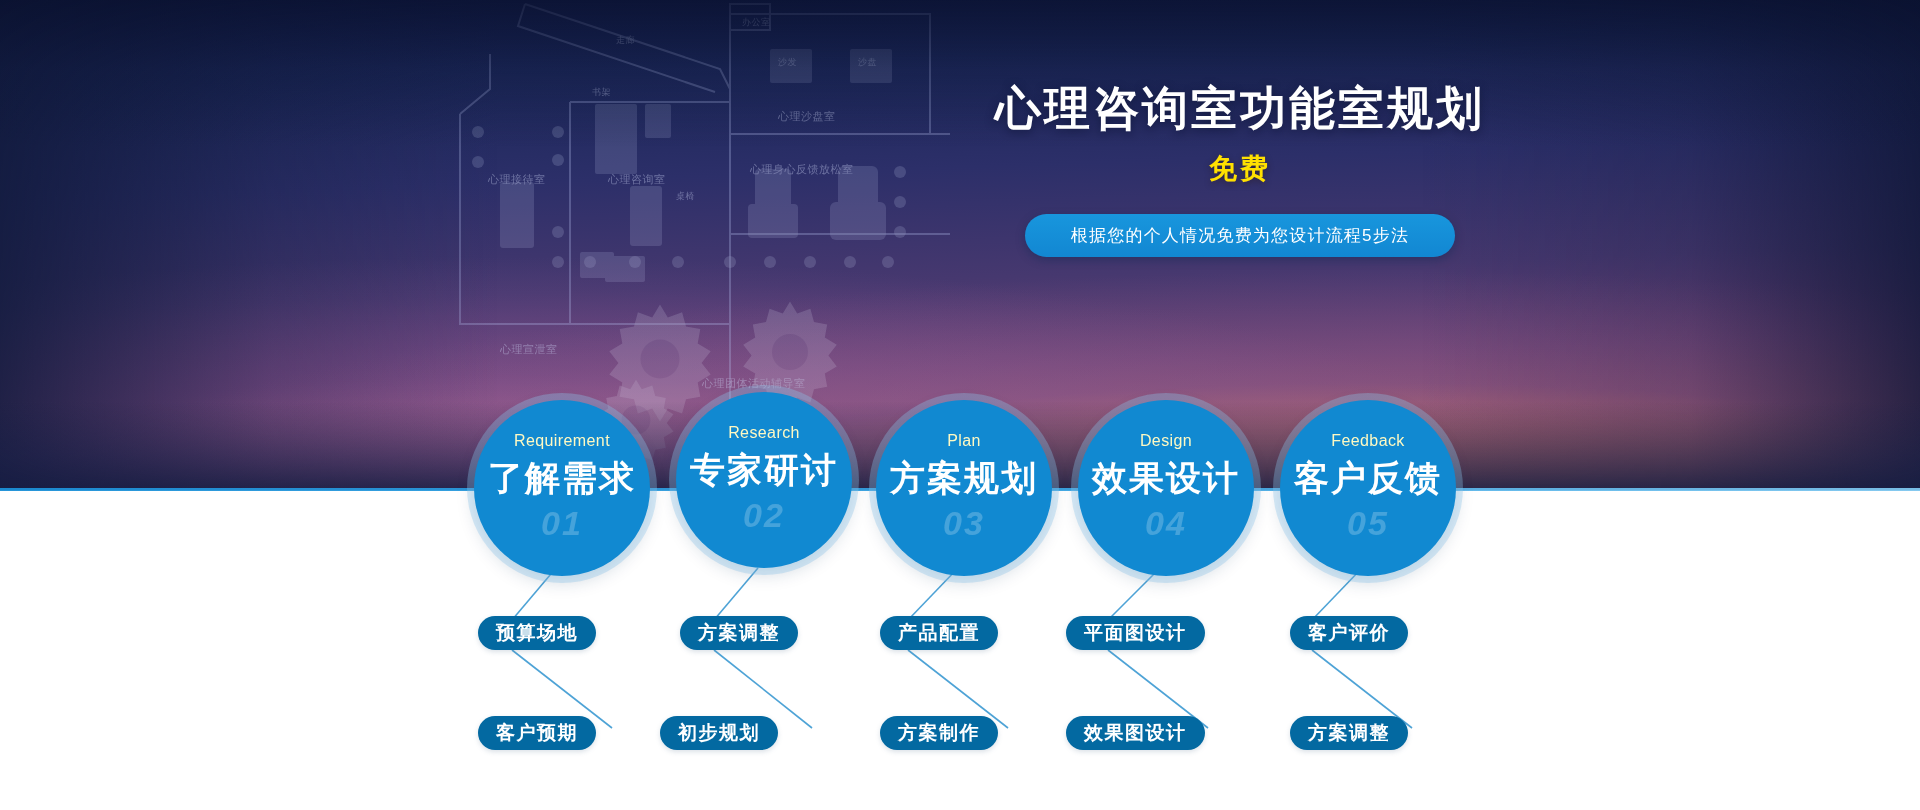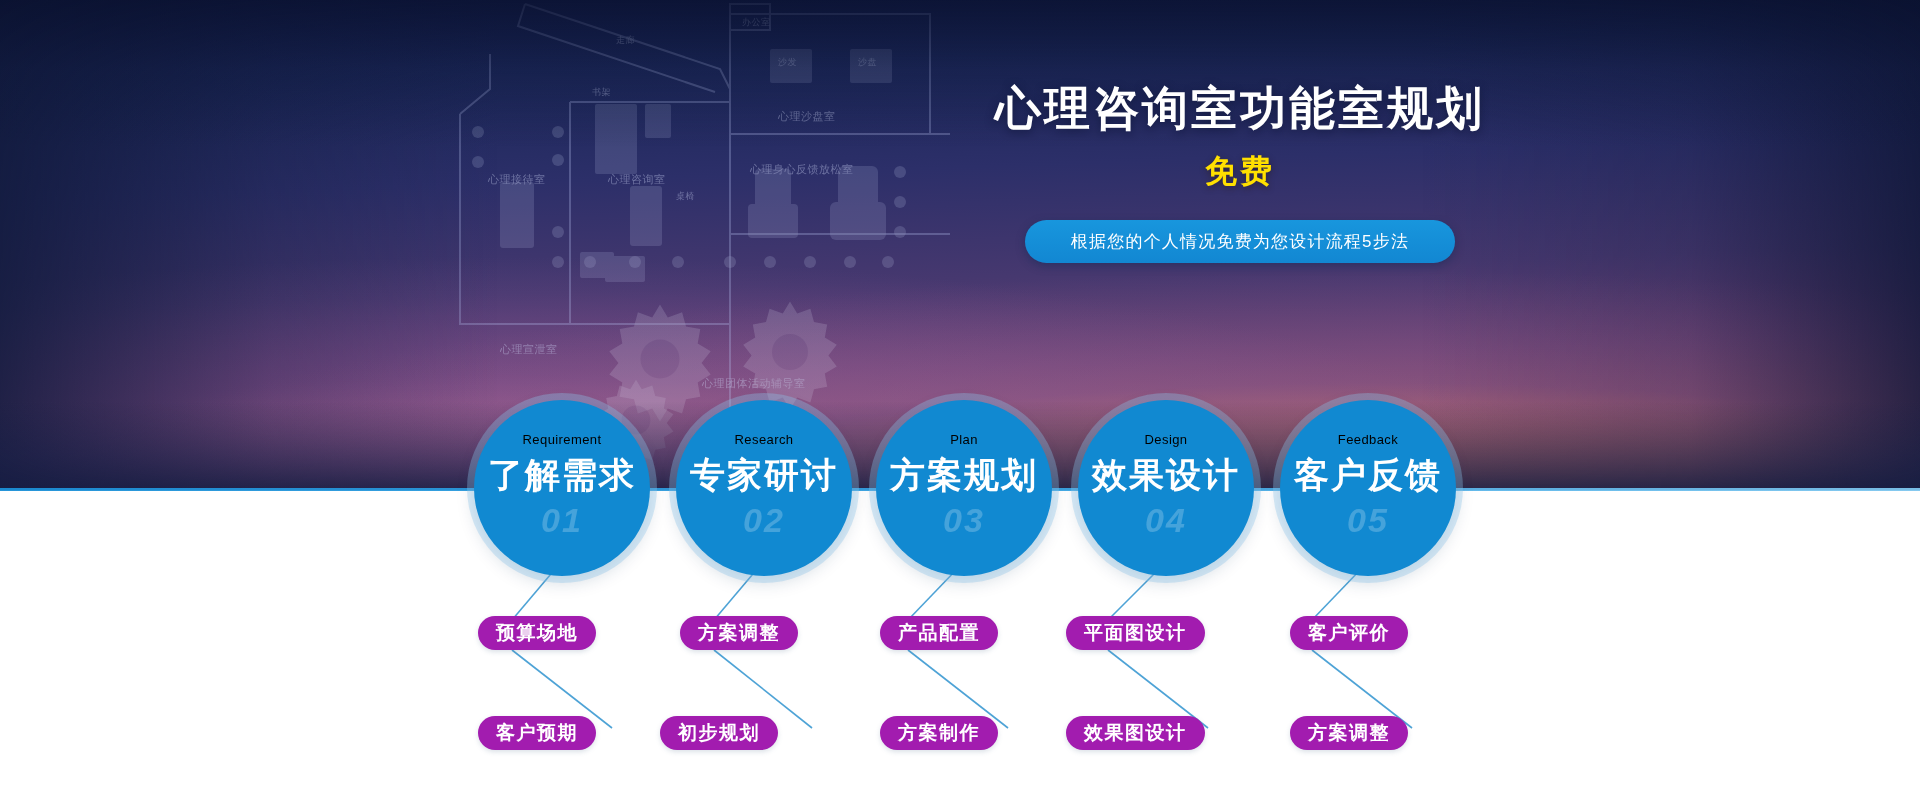--- a/index.html
+++ b/index.html
@@ -33,46 +33,46 @@
   .fp-label { position:absolute; color:#cfd6f5; font-size:11px; white-space:nowrap;
               opacity:.72; letter-spacing:.5px; }
   .gear { position:absolute; opacity:.30; }
 
   
   .hero-copy { position:absolute; left:960px; top:60px; width:560px; text-align:center; }
   .kicker { color:#f3f5ff; font-size:20px; letter-spacing:2px; line-height:1.3;
             text-shadow:0 1px 3px rgba(0,0,0,.45); }
   .headline { margin-top:18px; color:#ffffff; font-size:46px; font-weight:bold;
               letter-spacing:3px; text-shadow:0 2px 8px rgba(10,14,40,.55); }
-  .free { margin-top:10px; color:#ffe000; font-size:32px; font-weight:bold;
+  .free { margin-top:10px; color:#ffe000; font-size:28px; font-weight:bold;
           letter-spacing:3px; text-shadow:0 2px 7px rgba(40,20,0,.45); }
   .pill-cta { margin:26px auto 0; width:430px; height:43px; border-radius:22px;
               background:linear-gradient(180deg,#1896dd 0%,#1287d2 100%);
               color:#ffffff; font-size:17px; letter-spacing:1.2px;
               display:flex; align-items:center; justify-content:center;
               box-shadow:0 3px 10px rgba(8,40,80,.38); }
 
   
   .divider { position:absolute; left:0; top:488px; width:1920px; height:3px;
              background:linear-gradient(90deg,#1b8fd6,#3aa6e4 55%,#7fc6ee); opacity:.95; }
 
   
   .steps { position:absolute; left:0; top:0; width:1920px; height:810px; }
 
   .node { position:absolute; width:176px; height:176px; border-radius:50%;
           background:#1189d1;
           box-shadow:0 0 0 7px rgba(137,196,232,0.35), 0 6px 18px rgba(10,50,90,.18);
           display:flex; flex-direction:column; align-items:center; }
-  .node-en { margin-top:32px; color:#000000; font-size:13px; letter-spacing:.4px; }
+  .node-en { margin-top:32px; color:#fef9c3; font-size:16px; letter-spacing:.4px; }
   .node-cn { margin-top:5px; color:#ffffff; font-size:35px; font-weight:bold; letter-spacing:2px; }
   .node-num { margin-top:2px; font-size:34px; font-weight:bold; font-style:italic;
               color:rgba(255,255,255,0.22); letter-spacing:2px; }
 
   .tag { position:absolute; height:34px; padding:0 18px; border-radius:17px;
-         background:#a21caf; color:#ffffff; font-size:19px; font-weight:bold;
+         background:#0369a1; color:#ffffff; font-size:19px; font-weight:bold;
          letter-spacing:1.5px; display:flex; align-items:center; justify-content:center;
          box-shadow:0 2px 5px rgba(90,120,145,.22); }
 
   .connector { position:absolute; stroke:#3f9bd2; stroke-width:1.6; fill:none; opacity:.92; }
   svg.lines { position:absolute; left:0; top:0; width:1920px; height:810px; pointer-events:none; }
 </style>
 </head>
 <body>
 
 <div class="stage">
@@ -187,21 +187,21 @@
 
       <path class="connector" d="M1362 568 L1312 620"></path>
       <path class="connector" d="M1312 650 L1412 728"></path>
     </svg>
 
     <div class="node" style="left:474px; top:400px;">
       <div class="node-en">Requirement</div>
       <div class="node-cn">了解需求</div>
       <div class="node-num">01</div>
     </div>
-    <div class="node" style="left:676px; top:400px;">
+    <div class="node" style="left:676px; top:392px;">
       <div class="node-en">Research</div>
       <div class="node-cn">专家研讨</div>
       <div class="node-num">02</div>
     </div>
     <div class="node" style="left:876px; top:400px;">
       <div class="node-en">Plan</div>
       <div class="node-cn">方案规划</div>
       <div class="node-num">03</div>
     </div>
     <div class="node" style="left:1078px; top:400px;">

